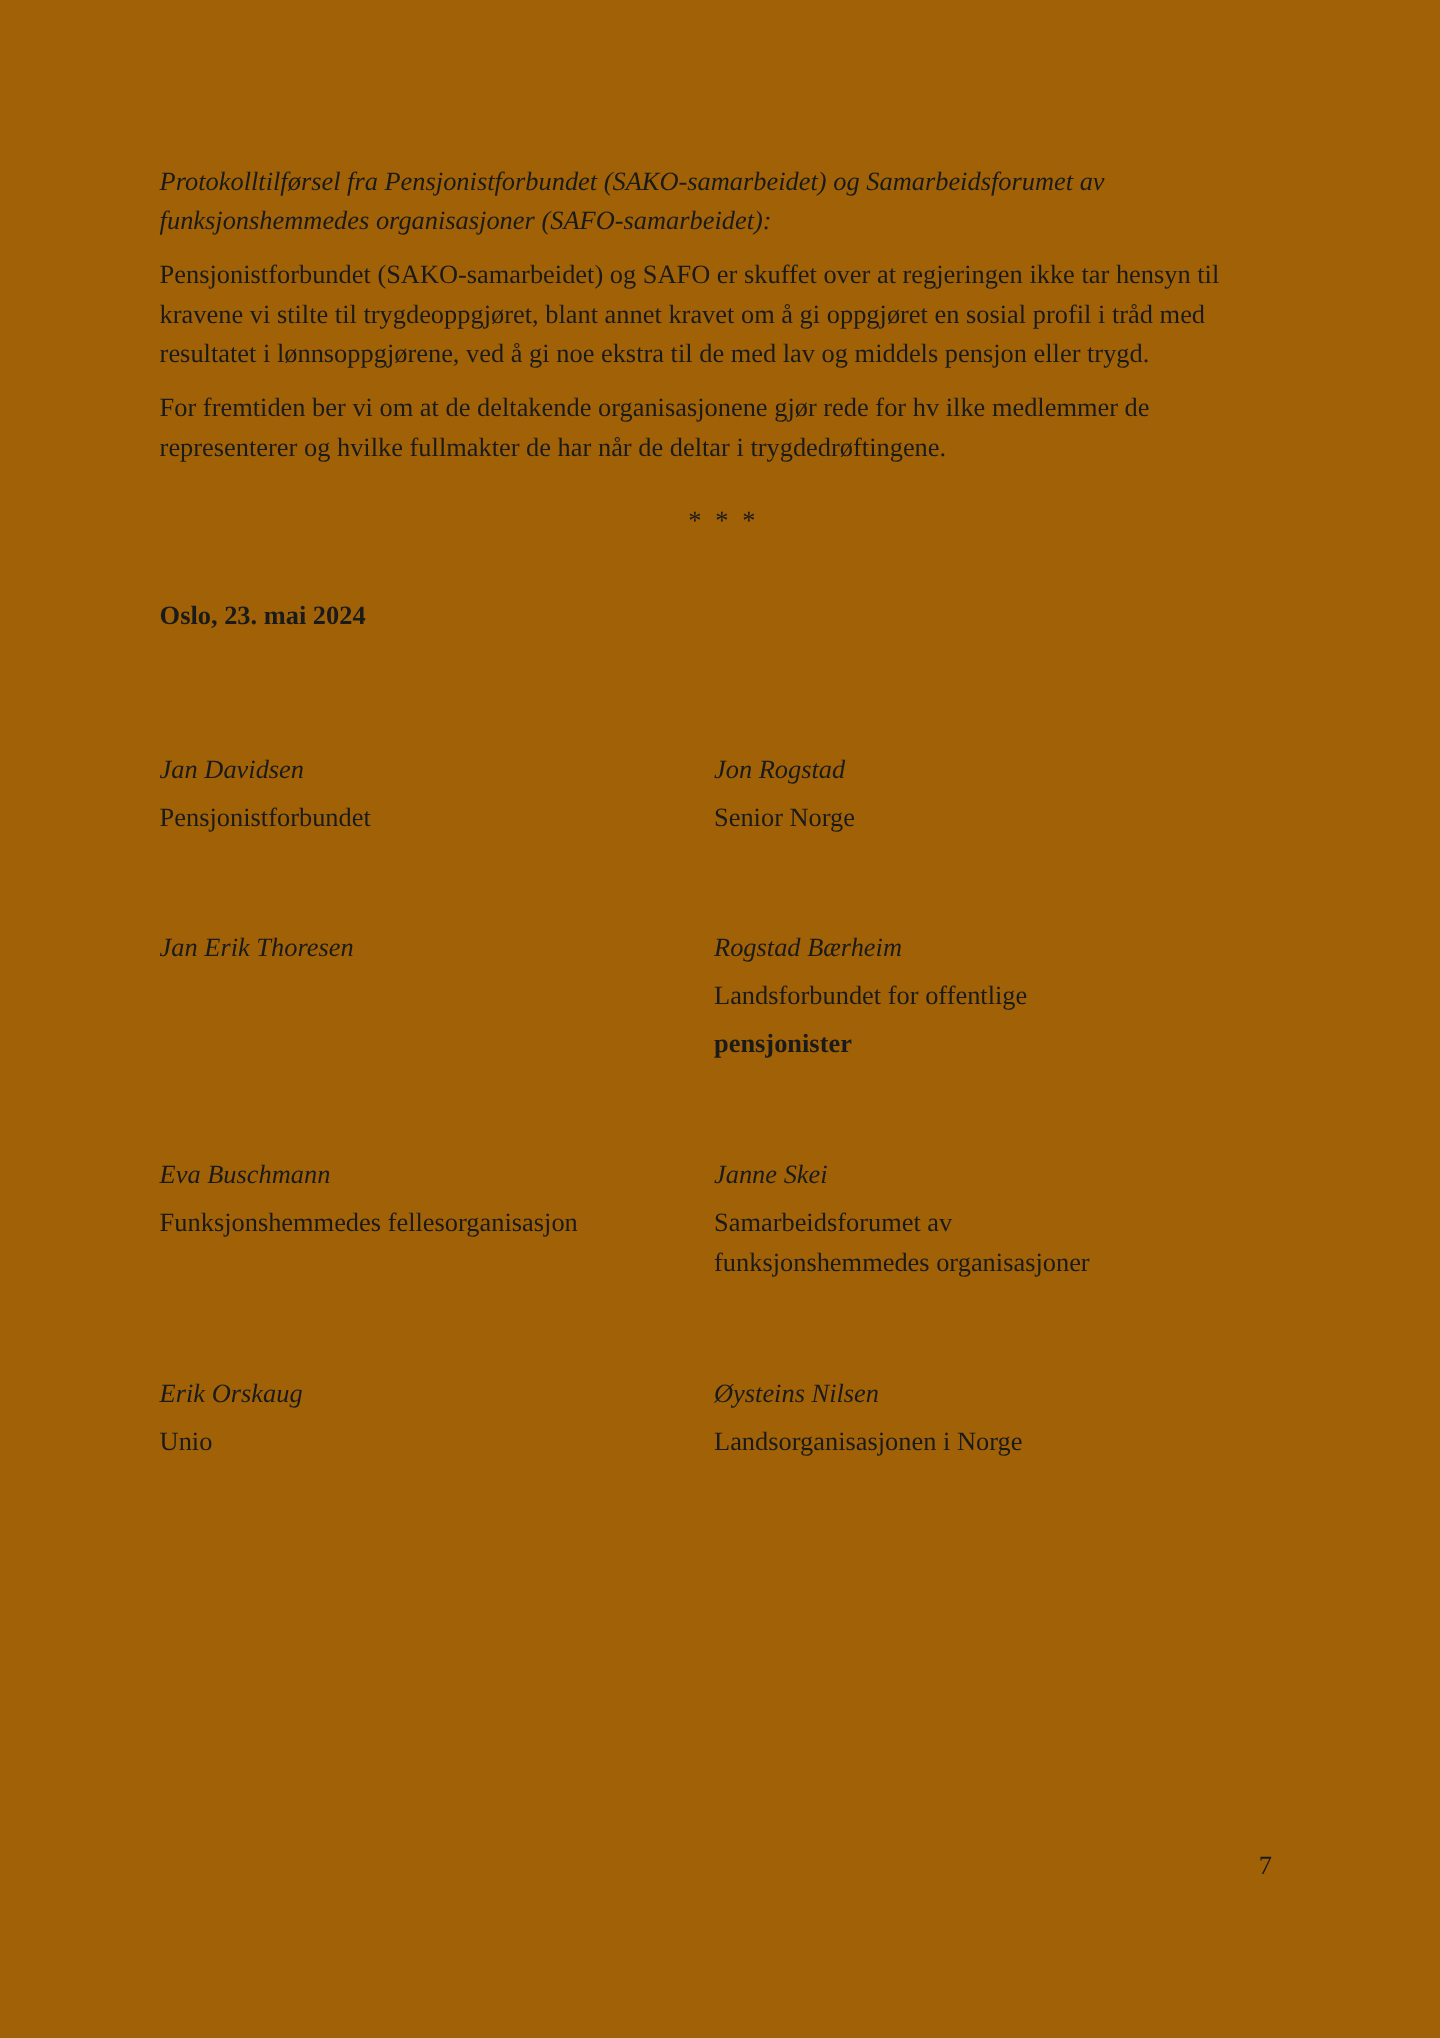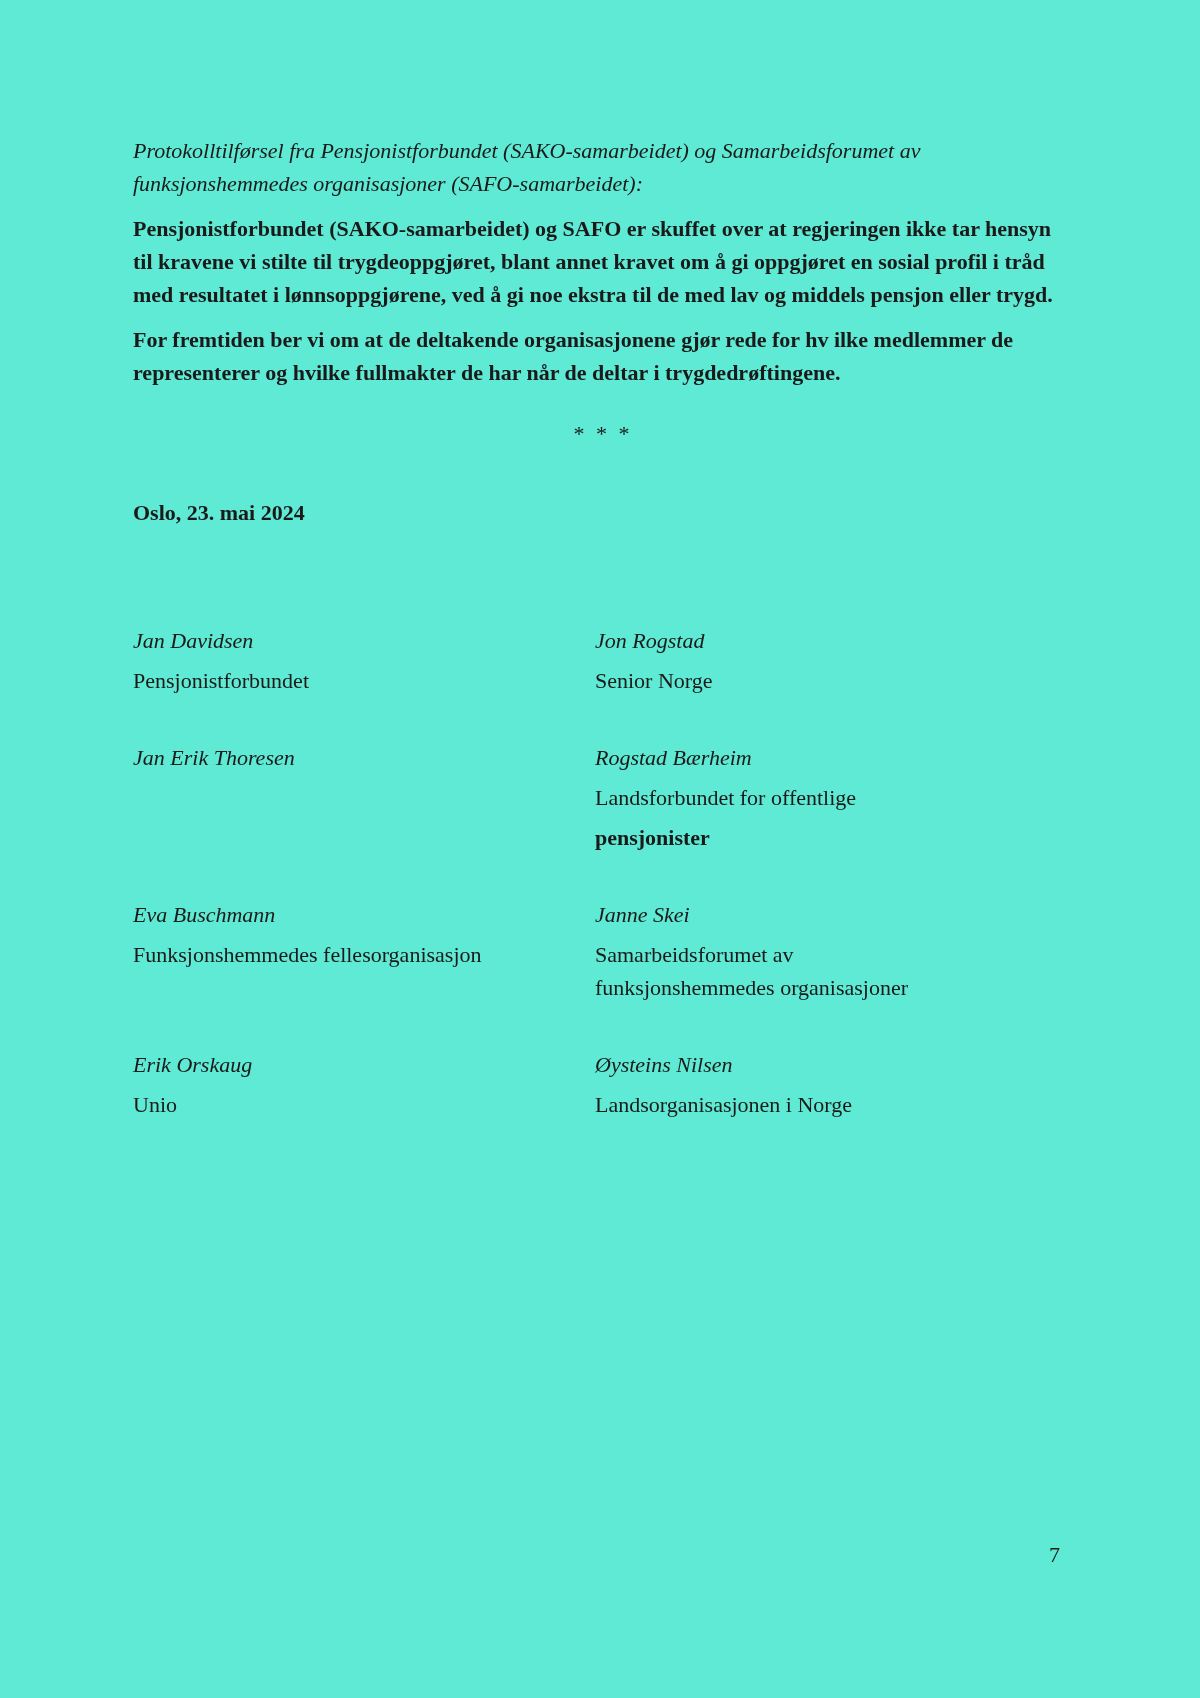--- a/index.html
+++ b/index.html
@@ -1,43 +1,43 @@
 <!DOCTYPE html>
 <html><head>
 <meta charset="utf-8">
 <style>
   html, body { margin: 0; padding: 0; background: #ffffff; }
   .page {
     position: relative;
     width: 1200px;
     height: 1698px;
-    background: #5eead4;
+    background: #a16207;
     color: #1a1a1a;
     font-family: "Liberation Serif", "DejaVu Serif", serif;
     font-size: 22px;
     line-height: 33px;
     overflow: hidden;
   }
   .content { padding: 134px 127px 0 133px; }
   .italic { font-style: italic; }
   .heading { margin: 0 0 12px 0; }
-  .para { margin: 0 0 12px 0; font-weight: bold; }
+  .para { margin: 0 0 12px 0; }
   .separator {
     text-align: center;
     margin: 28px 0 0 0;
     letter-spacing: 3px;
   }
   .place-date { margin: 46px 0 0 0; font-weight: bold; }
   .note { margin: 7px 0 0 0; }
   .sig-grid { margin-top: 95px; }
   .sig-row {
     display: grid;
     grid-template-columns: 462px 1fr;
   }
-  .sig-row + .sig-row { margin-top: 44px; }
+  .sig-row + .sig-row { margin-top: 76px; }
   .sig-name { margin: 0 0 7px 0; font-style: italic; }
   .org-line { margin: 0; }
   .spaced .org-line + .org-line { margin-top: 7px; font-weight: bold; }
   .page-number {
     position: absolute;
     top: 1538px;
     right: 140px;
   }
 </style>
 </head>

